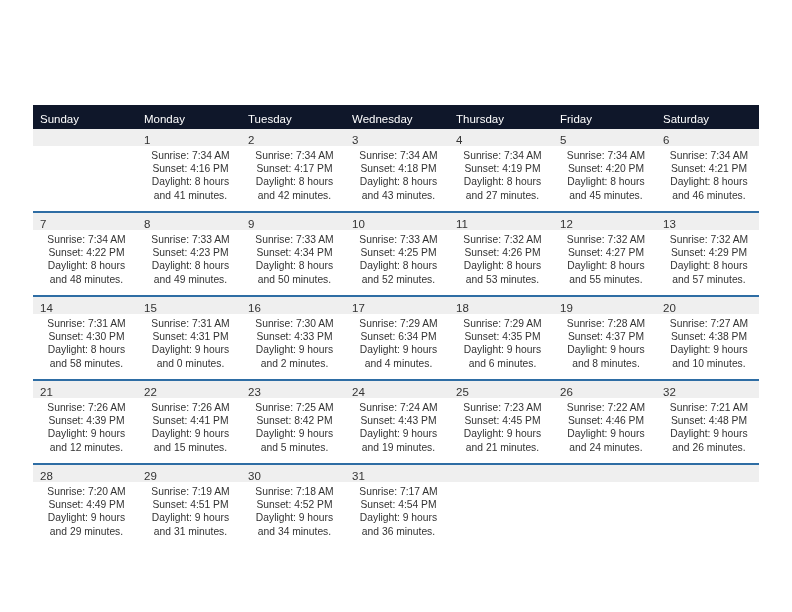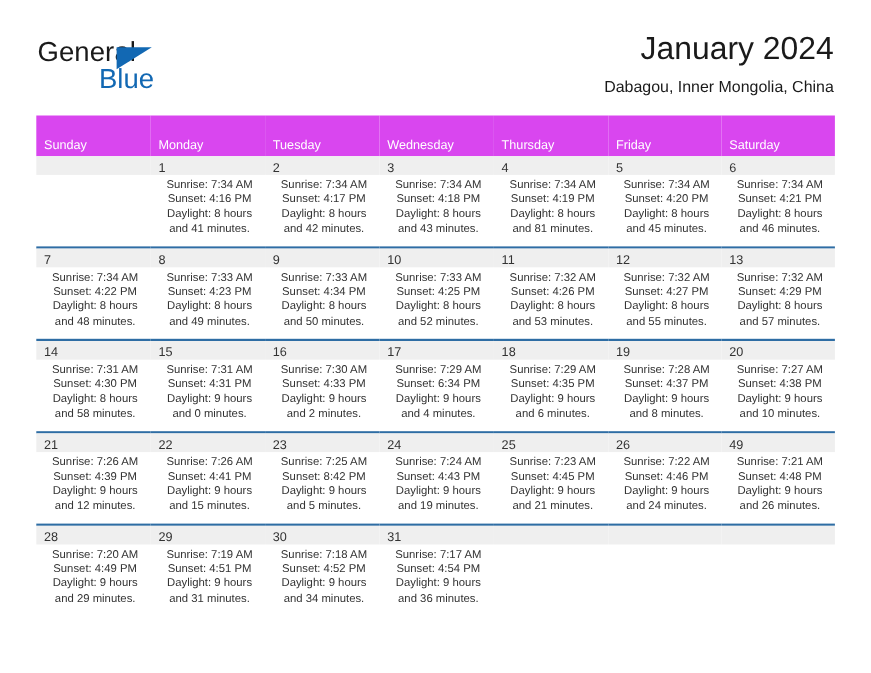--- a/index.html
+++ b/index.html
@@ -85,26 +85,26 @@
   
   .calendar {
     position: absolute;
     left: 33px;
     top: 105px;
     width: 726px;
     border-collapse: collapse;
     table-layout: fixed;
   }
   .calendar th {
-    background: #d946ef;
+    background: #0f172a;
     color: #ffffff;
     font-size: 11.5px;
     font-weight: normal;
     text-align: left;
-    padding: 20px 0 4px 7px;
+    padding: 7px 0 4px 7px;
     height: 13px;
     border: none;
   }
   .calendar td {
     vertical-align: top;
     padding: 0;
     border: none;
     height: 82px;
     border-top: 2px solid #2e6da4;
   }
@@ -138,34 +138,20 @@
   }
   .cell-empty .daynum-band {
     background: #efefef;
   }
 </style>
 </head>
 <body>
 
 <div class="page">
 
-  <div class="header">
-
-    <div class="logo">
-      <span class="logo-general">General</span>
-      <span class="logo-triangle"></span>
-      <span class="logo-blue">Blue</span>
-    </div>
-
-    <div class="title-block">
-      <div class="cal-title">January 2024</div>
-      <div class="cal-subtitle">Dabagou, Inner Mongolia, China</div>
-    </div>
-
-  </div>
 
   <table class="calendar">
     <colgroup>
       <col style="width:104px">
         <col style="width:104px">
         <col style="width:104px">
       <col style="width:104px">
         <col style="width:104px">
         <col style="width:103px">
       <col style="width:103px">
@@ -222,21 +208,21 @@
               </div>
             </div>
           </td>
           <td>
             <div class="cell-inner">
               <div class="daynum-band"><span class="daynum">4</span></div>
               <div class="cell-lines">
                 <div class="cell-line">Sunrise: 7:34 AM</div>
                 <div class="cell-line">Sunset: 4:19 PM</div>
                 <div class="cell-line">Daylight: 8 hours</div>
-                <div class="cell-line">and 81 minutes.</div>
+                <div class="cell-line">and 27 minutes.</div>
               </div>
             </div>
           </td>
           <td>
             <div class="cell-inner">
               <div class="daynum-band"><span class="daynum">5</span></div>
               <div class="cell-lines">
                 <div class="cell-line">Sunrise: 7:34 AM</div>
                 <div class="cell-line">Sunset: 4:20 PM</div>
                 <div class="cell-line">Daylight: 8 hours</div>
@@ -476,21 +462,21 @@
               <div class="cell-lines">
                 <div class="cell-line">Sunrise: 7:22 AM</div>
                 <div class="cell-line">Sunset: 4:46 PM</div>
                 <div class="cell-line">Daylight: 9 hours</div>
                 <div class="cell-line">and 24 minutes.</div>
               </div>
             </div>
           </td>
           <td>
             <div class="cell-inner">
-              <div class="daynum-band"><span class="daynum">49</span></div>
+              <div class="daynum-band"><span class="daynum">32</span></div>
               <div class="cell-lines">
                 <div class="cell-line">Sunrise: 7:21 AM</div>
                 <div class="cell-line">Sunset: 4:48 PM</div>
                 <div class="cell-line">Daylight: 9 hours</div>
                 <div class="cell-line">and 26 minutes.</div>
               </div>
             </div>
           </td>
         </tr>
         <tr class="week-row">

